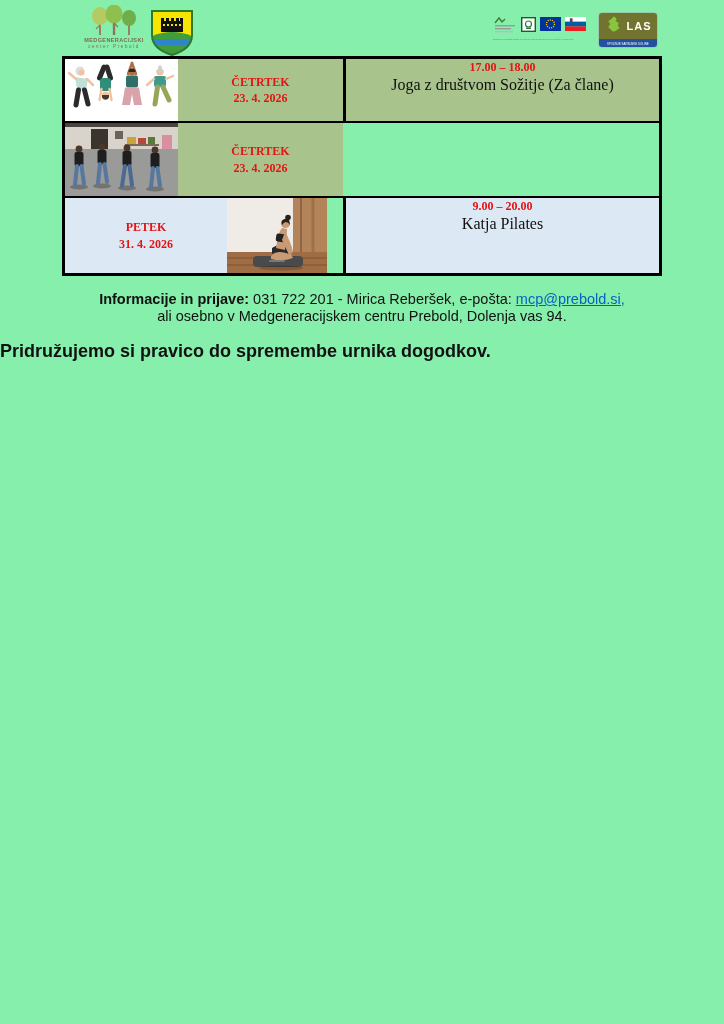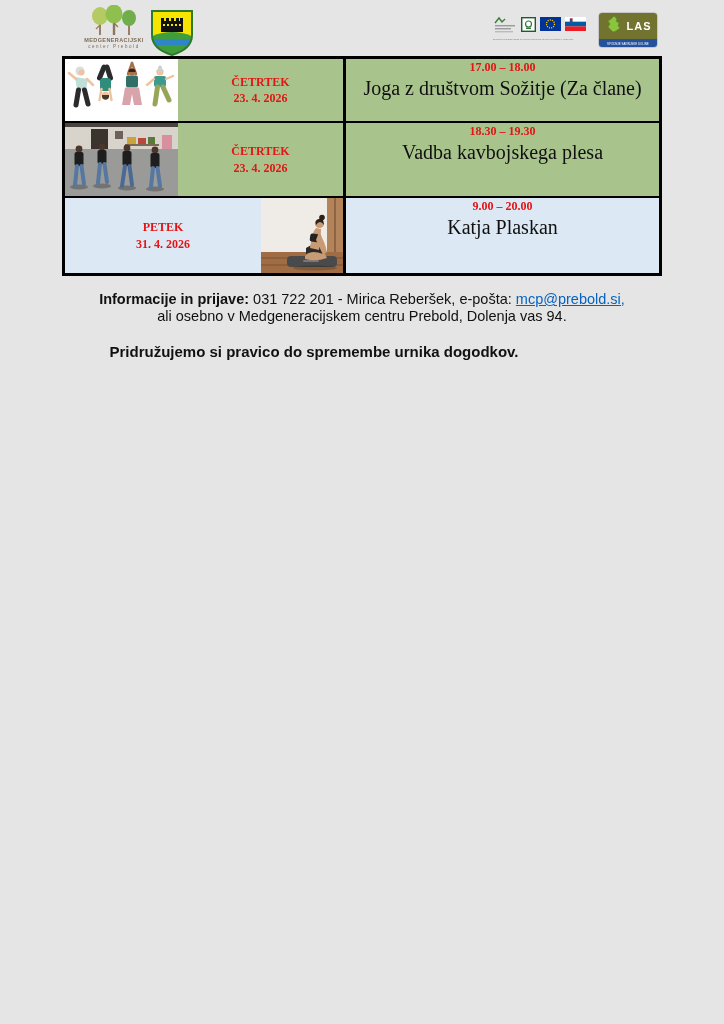--- a/index.html
+++ b/index.html
@@ -1,16 +1,16 @@
 <!DOCTYPE html>
 <html><head>
 <meta charset="utf-8">
 <style>
   html,body{margin:0;padding:0;background:#fff;}
-  .page{position:relative;width:724px;height:1024px;background:#e5e5e5;overflow:hidden;
+  .page{position:relative;width:724px;height:1024px;background:#86efac;overflow:hidden;
         font-family:"Liberation Sans",sans-serif;color:#111;}
 
   
   .header{position:absolute;top:0;left:0;width:724px;height:56px;}
   .mcp-logo{position:absolute;left:82px;top:5px;width:64px;text-align:center;}
   .mcp-logo svg{display:block;margin:0 auto;}
   .mcp-line1{font-size:5.5px;font-weight:bold;color:#7d6a55;letter-spacing:.4px;white-space:nowrap;}
   .mcp-line2{font-size:4.5px;color:#7d6a55;letter-spacing:1.6px;white-space:nowrap;margin-top:1px;}
   .shield{position:absolute;left:150px;top:9px;}
   .partners{position:absolute;left:493px;top:16px;width:102px;}
@@ -34,29 +34,29 @@
   .row3{height:75px;}
   .combo{width:278px;display:flex;flex-shrink:0;}
   .img-cell{flex-shrink:0;overflow:hidden;}
   .img-cell svg{display:block;}
   .datebox{flex:1;display:flex;flex-direction:column;justify-content:center;text-align:center;}
   .descbox{flex:1;border-left:3px solid #000;display:flex;flex-direction:column;
            justify-content:flex-start;text-align:center;}
   .green{background:#a8c48c;}
   .blue{background:#dce9f5;}
   .red-b{color:#e41414;font-weight:bold;font-size:12px;line-height:1.35;}
-  .desc-t{color:#101010;font-size:20px;line-height:1.3;}
+  .desc-t{color:#101010;font-size:16px;line-height:1.3;}
 
   
   .info{position:absolute;top:291px;left:0;width:724px;text-align:center;
         font-size:14.5px;line-height:17px;color:#111;}
   .info .lbl{font-weight:bold;}
   .email{color:#0563c1;text-decoration:underline;cursor:pointer;}
-  .notice{position:absolute;top:343px;left:0;width:628px;text-align:center;
-          font-weight:bold;font-size:15px;line-height:17.5px;color:#111;}
+  .notice{position:absolute;top:343px;left:0;width:628px;text-align:left;
+          font-weight:bold;font-size:18px;line-height:17.5px;color:#111;}
 </style>
 </head>
 <body>
 
 <div class="page">
 
   <div class="header">
 
     <div class="mcp-logo">
       <span>
@@ -248,29 +248,25 @@
               <line x1="88" y1="45" x2="86" y2="64" stroke="#5577a0" stroke-width="4" stroke-linecap="round"></line>
               <line x1="92.5" y1="45" x2="95" y2="63" stroke="#5577a0" stroke-width="4" stroke-linecap="round"></line>
             </g>
           </svg>
         </div>
         <div class="datebox green">
           <div class="red-b">ČETRTEK</div>
           <div class="red-b">23. 4. 2026</div>
         </div>
       </div>
-      <div class="descbox green">
-        <div class="red-b">18.30 – 19.30</div>
-        <div class="desc-t">Vadba kavbojskega plesa</div>
-      </div>
     </div>
 
     <div class="s-row row3">
       <div class="combo">
-        <div class="datebox blue" style="width:196px;flex:none">
+        <div class="datebox blue" style="width:162px;flex:none">
           <div class="red-b">PETEK</div>
           <div class="red-b">31. 4. 2026</div>
         </div>
         <div class="img-cell" style="width:100px">
           <svg width="100" height="75" viewBox="0 0 100 75">
             <rect width="100" height="75" fill="#efece7"></rect>
             <rect x="66" y="0" width="34" height="75" fill="#b3835a"></rect>
             <line x1="74" y1="0" x2="74" y2="75" stroke="#8f6544" stroke-width="2"></line>
             <line x1="86" y1="0" x2="86" y2="75" stroke="#9c7049" stroke-width="3"></line>
             <rect x="0" y="54" width="100" height="21" fill="#a06c44"></rect>
@@ -286,21 +282,21 @@
             <path d="M58,34 Q64,44 66,54 L62,57 Q58,48 55,42 Z" fill="#c99b74"></path>
             <circle cx="58.5" cy="25.5" r="4.6" fill="#c99b74"></circle>
             <path d="M54.5,24 A4.6,4.6 0 0 1 62,22 L63,27 Q59,21 55,27 Z" fill="#2b2119"></path>
             <circle cx="61" cy="19.5" r="2.8" fill="#2b2119"></circle>
             <ellipse cx="54" cy="70" rx="22" ry="2.5" fill="rgba(0,0,0,0.18)"></ellipse>
           </svg>
         </div>
       </div>
       <div class="descbox blue">
         <div class="red-b">9.00 – 20.00</div>
-        <div class="desc-t">Katja Plaskan</div>
+        <div class="desc-t">Katja Pilates</div>
       </div>
     </div>
   </div>
 
   <div class="info">
     <div><span class="lbl">Informacije in prijave:</span><span> 031 722 201 - Mirica Reberšek, e-pošta: </span><span class="email">mcp@prebold.si,</span>
     </div>
     <div>ali osebno v Medgeneracijskem centru Prebold, Dolenja vas 94.</div>
   </div>
 

